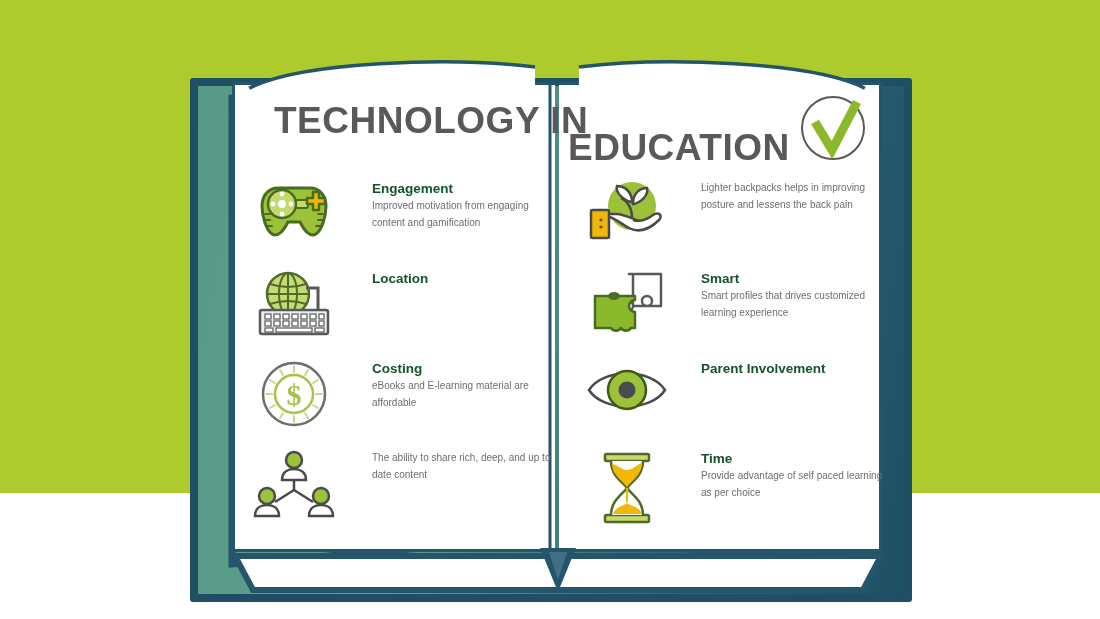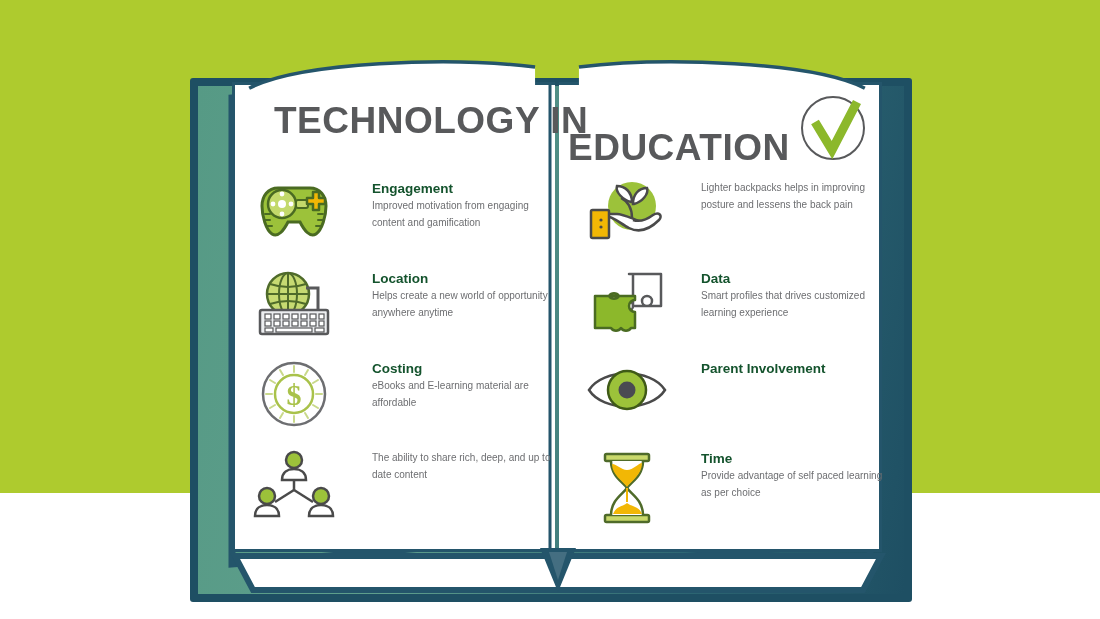--- a/index.html
+++ b/index.html
@@ -271,21 +271,20 @@
               <rect x="56" y="51" width="6" height="5"></rect>
             <rect x="65" y="51" width="5" height="5"></rect>
             <rect x="11" y="58" width="8" height="4"></rect>
             <rect x="22" y="58" width="36" height="4"></rect>
             <rect x="61" y="58" width="9" height="4"></rect>
           </g>
         </svg>
       </div>
       <div class="item-text">
         <p class="item-title">Location</p>
-        <p class="item-desc">Helps create a new world of opportunity anywhere anytime</p>
       </div>
     </div>
 
     <div class="item">
       <div class="item-icon">
         <svg width="68" height="68" viewBox="0 0 68 68">
           <circle cx="34" cy="34" r="31" fill="#ffffff" stroke="#6d6e71" stroke-width="2.5"></circle>
           <circle cx="34" cy="34" r="19" fill="none" stroke="#a9c24a" stroke-width="2.5"></circle>
           <g stroke="#c9d98a" stroke-width="2" stroke-linecap="round">
             <line x1="34" y1="6" x2="34" y2="12"></line>
@@ -362,21 +361,21 @@
       <div class="item-icon">
         <svg width="76" height="68" viewBox="0 0 76 68">
           <path d="M40 4 H72 V36 H58 A5 5 0 0 0 58 26 A5 5 0 0 0 58 36 H44
                    A5 5 0 0 1 34 36 A5 5 0 0 1 44 36 V4 Z" fill="#ffffff" stroke="#58595b" stroke-width="2.5" stroke-linejoin="round"></path>
           <path d="M6 26 H20 A6 6 0 0 1 30 26 A6 6 0 0 1 20 26 H6 V58 H22
                    A6 6 0 0 0 32 58 A6 6 0 0 0 42 58 H46 V42
                    A6 6 0 0 1 46 30 V26 H38 V26 Z" fill="#8cb82b" stroke="#4a6b22" stroke-width="2.5" stroke-linejoin="round"></path>
         </svg>
       </div>
       <div class="item-text">
-        <p class="item-title">Data</p>
+        <p class="item-title">Smart</p>
         <p class="item-desc">Smart profiles that drives customized learning experience</p>
       </div>
     </div>
 
     <div class="item">
       <div class="item-icon">
         <svg width="84" height="62" viewBox="0 0 84 62">
           <path d="M4 30 C18 8, 66 8, 80 30 C66 52, 18 52, 4 30 Z" fill="#ffffff" stroke="#4a4a4a" stroke-width="2.5"></path>
           <circle cx="42" cy="30" r="19" fill="#9cc23a" stroke="#3f5a17" stroke-width="2.5"></circle>
           <circle cx="42" cy="30" r="8.5" fill="#4a4a52"></circle>

